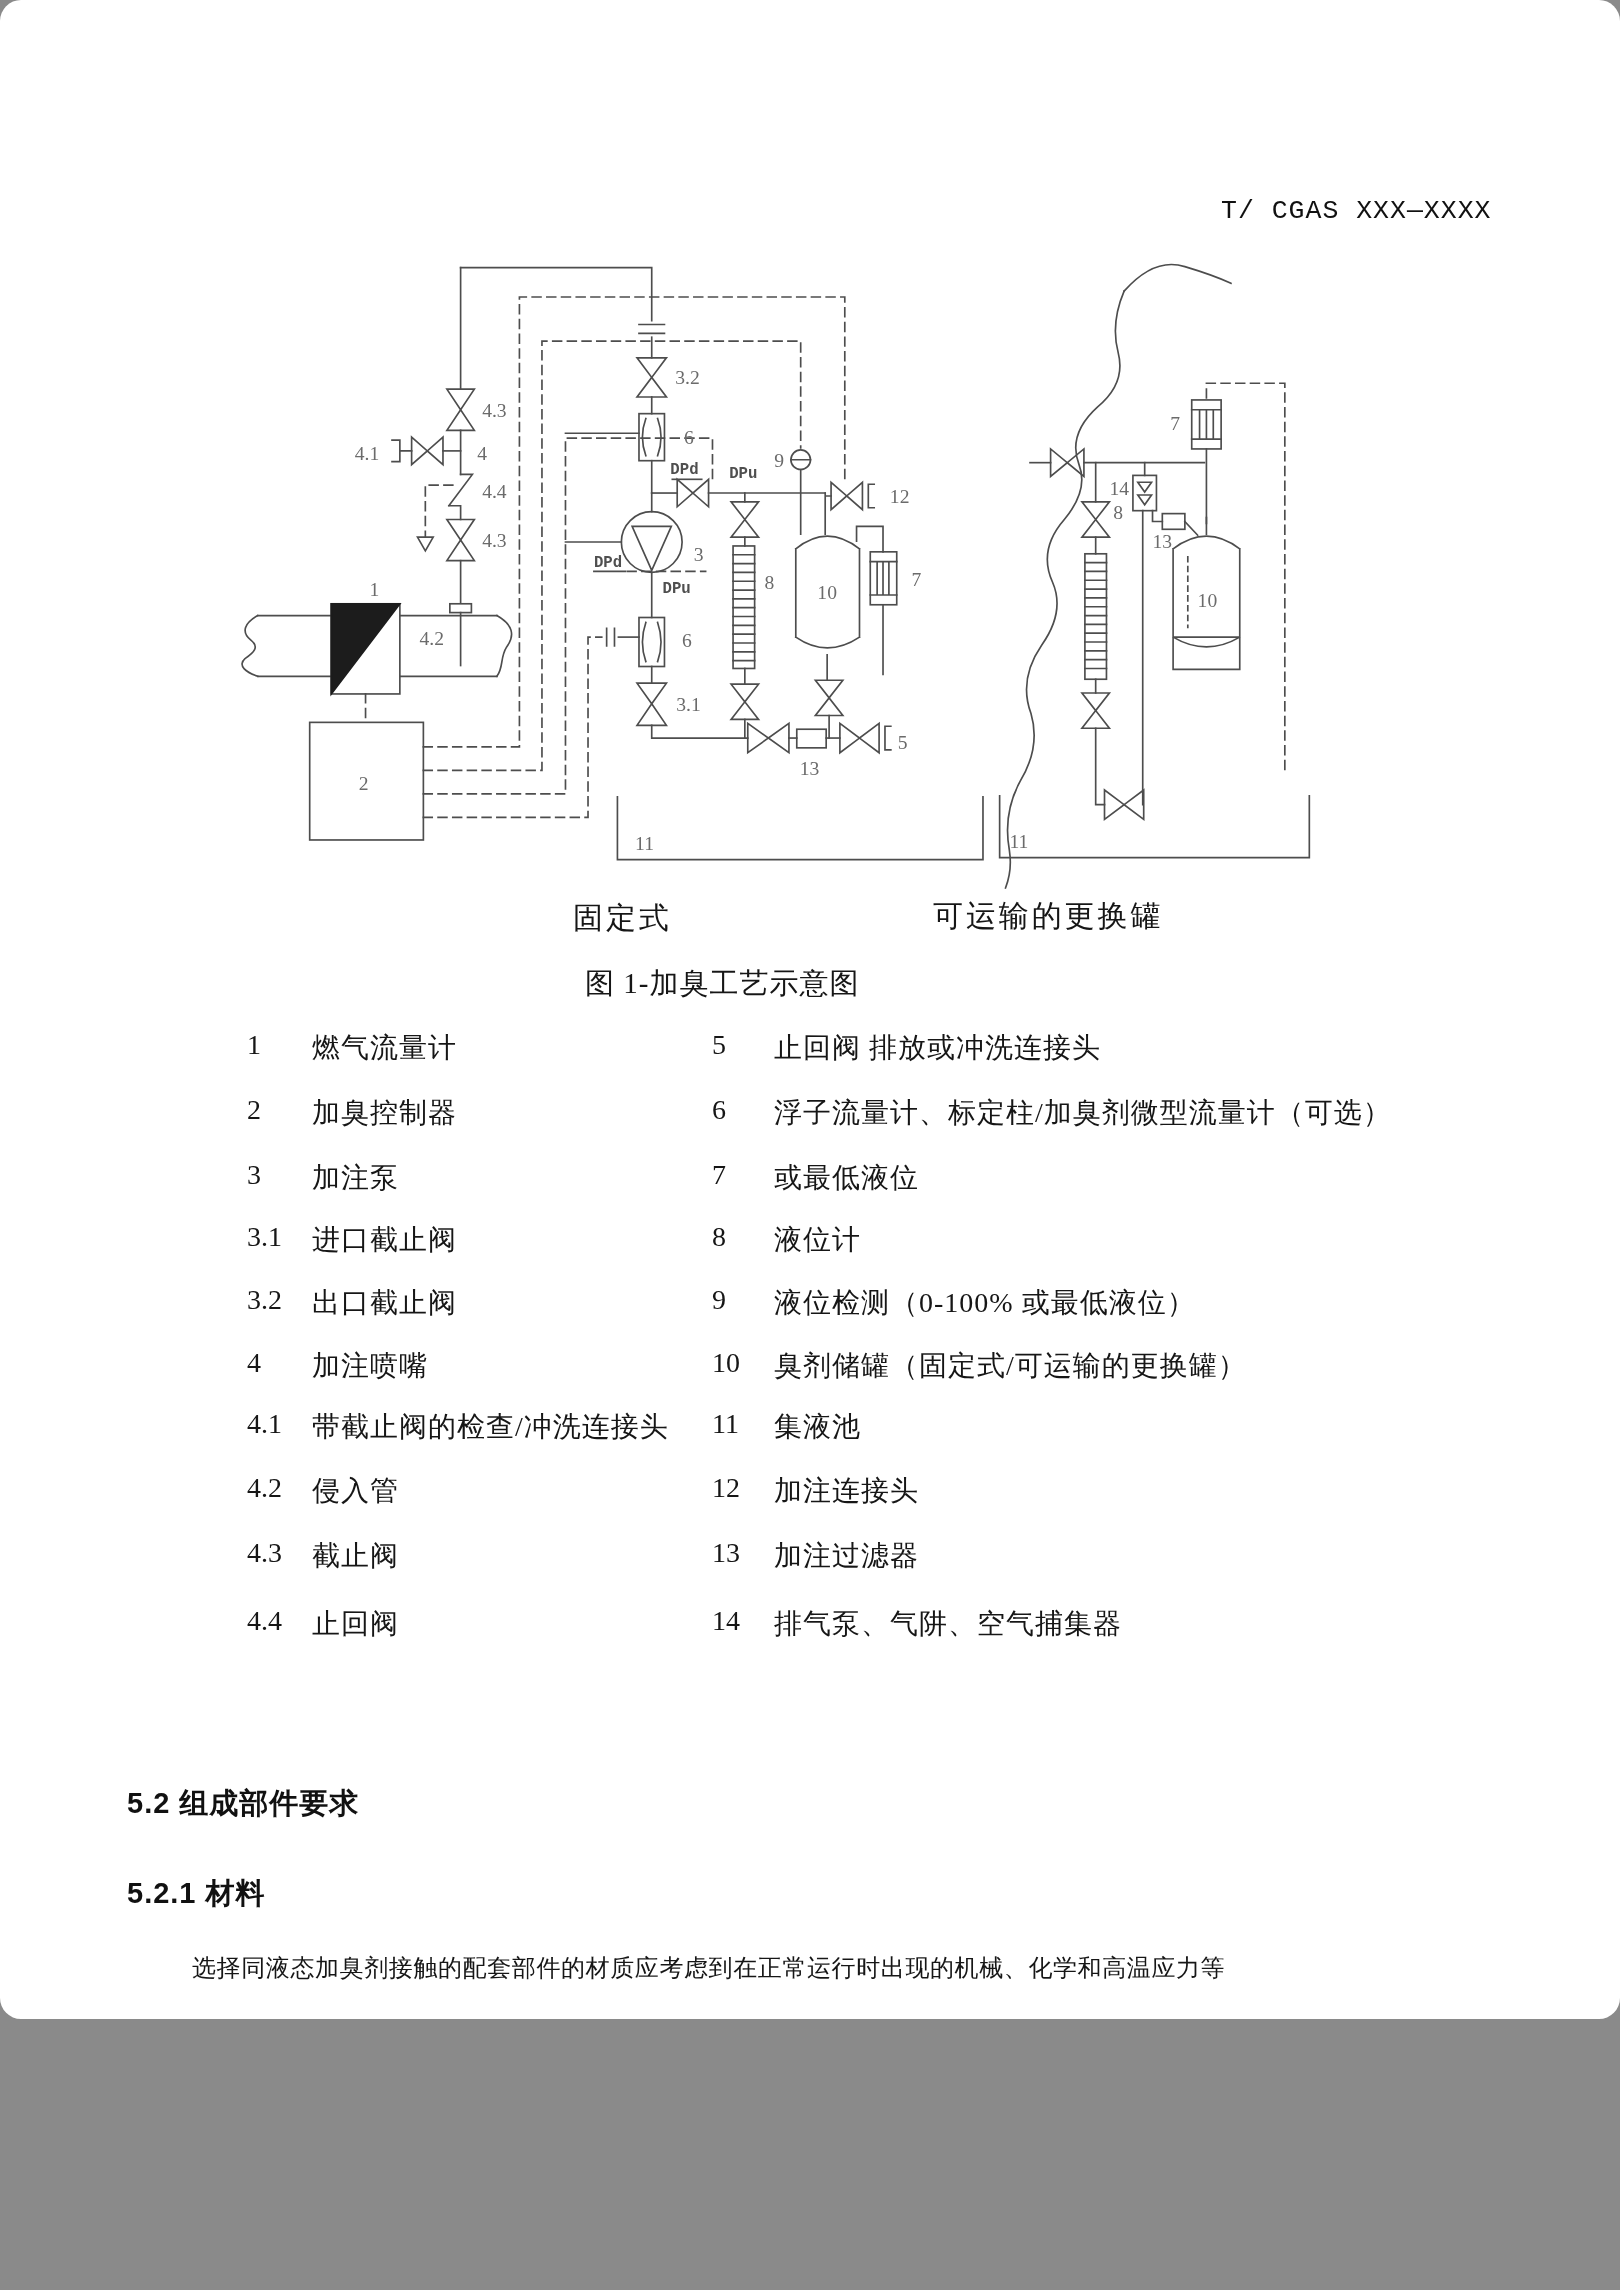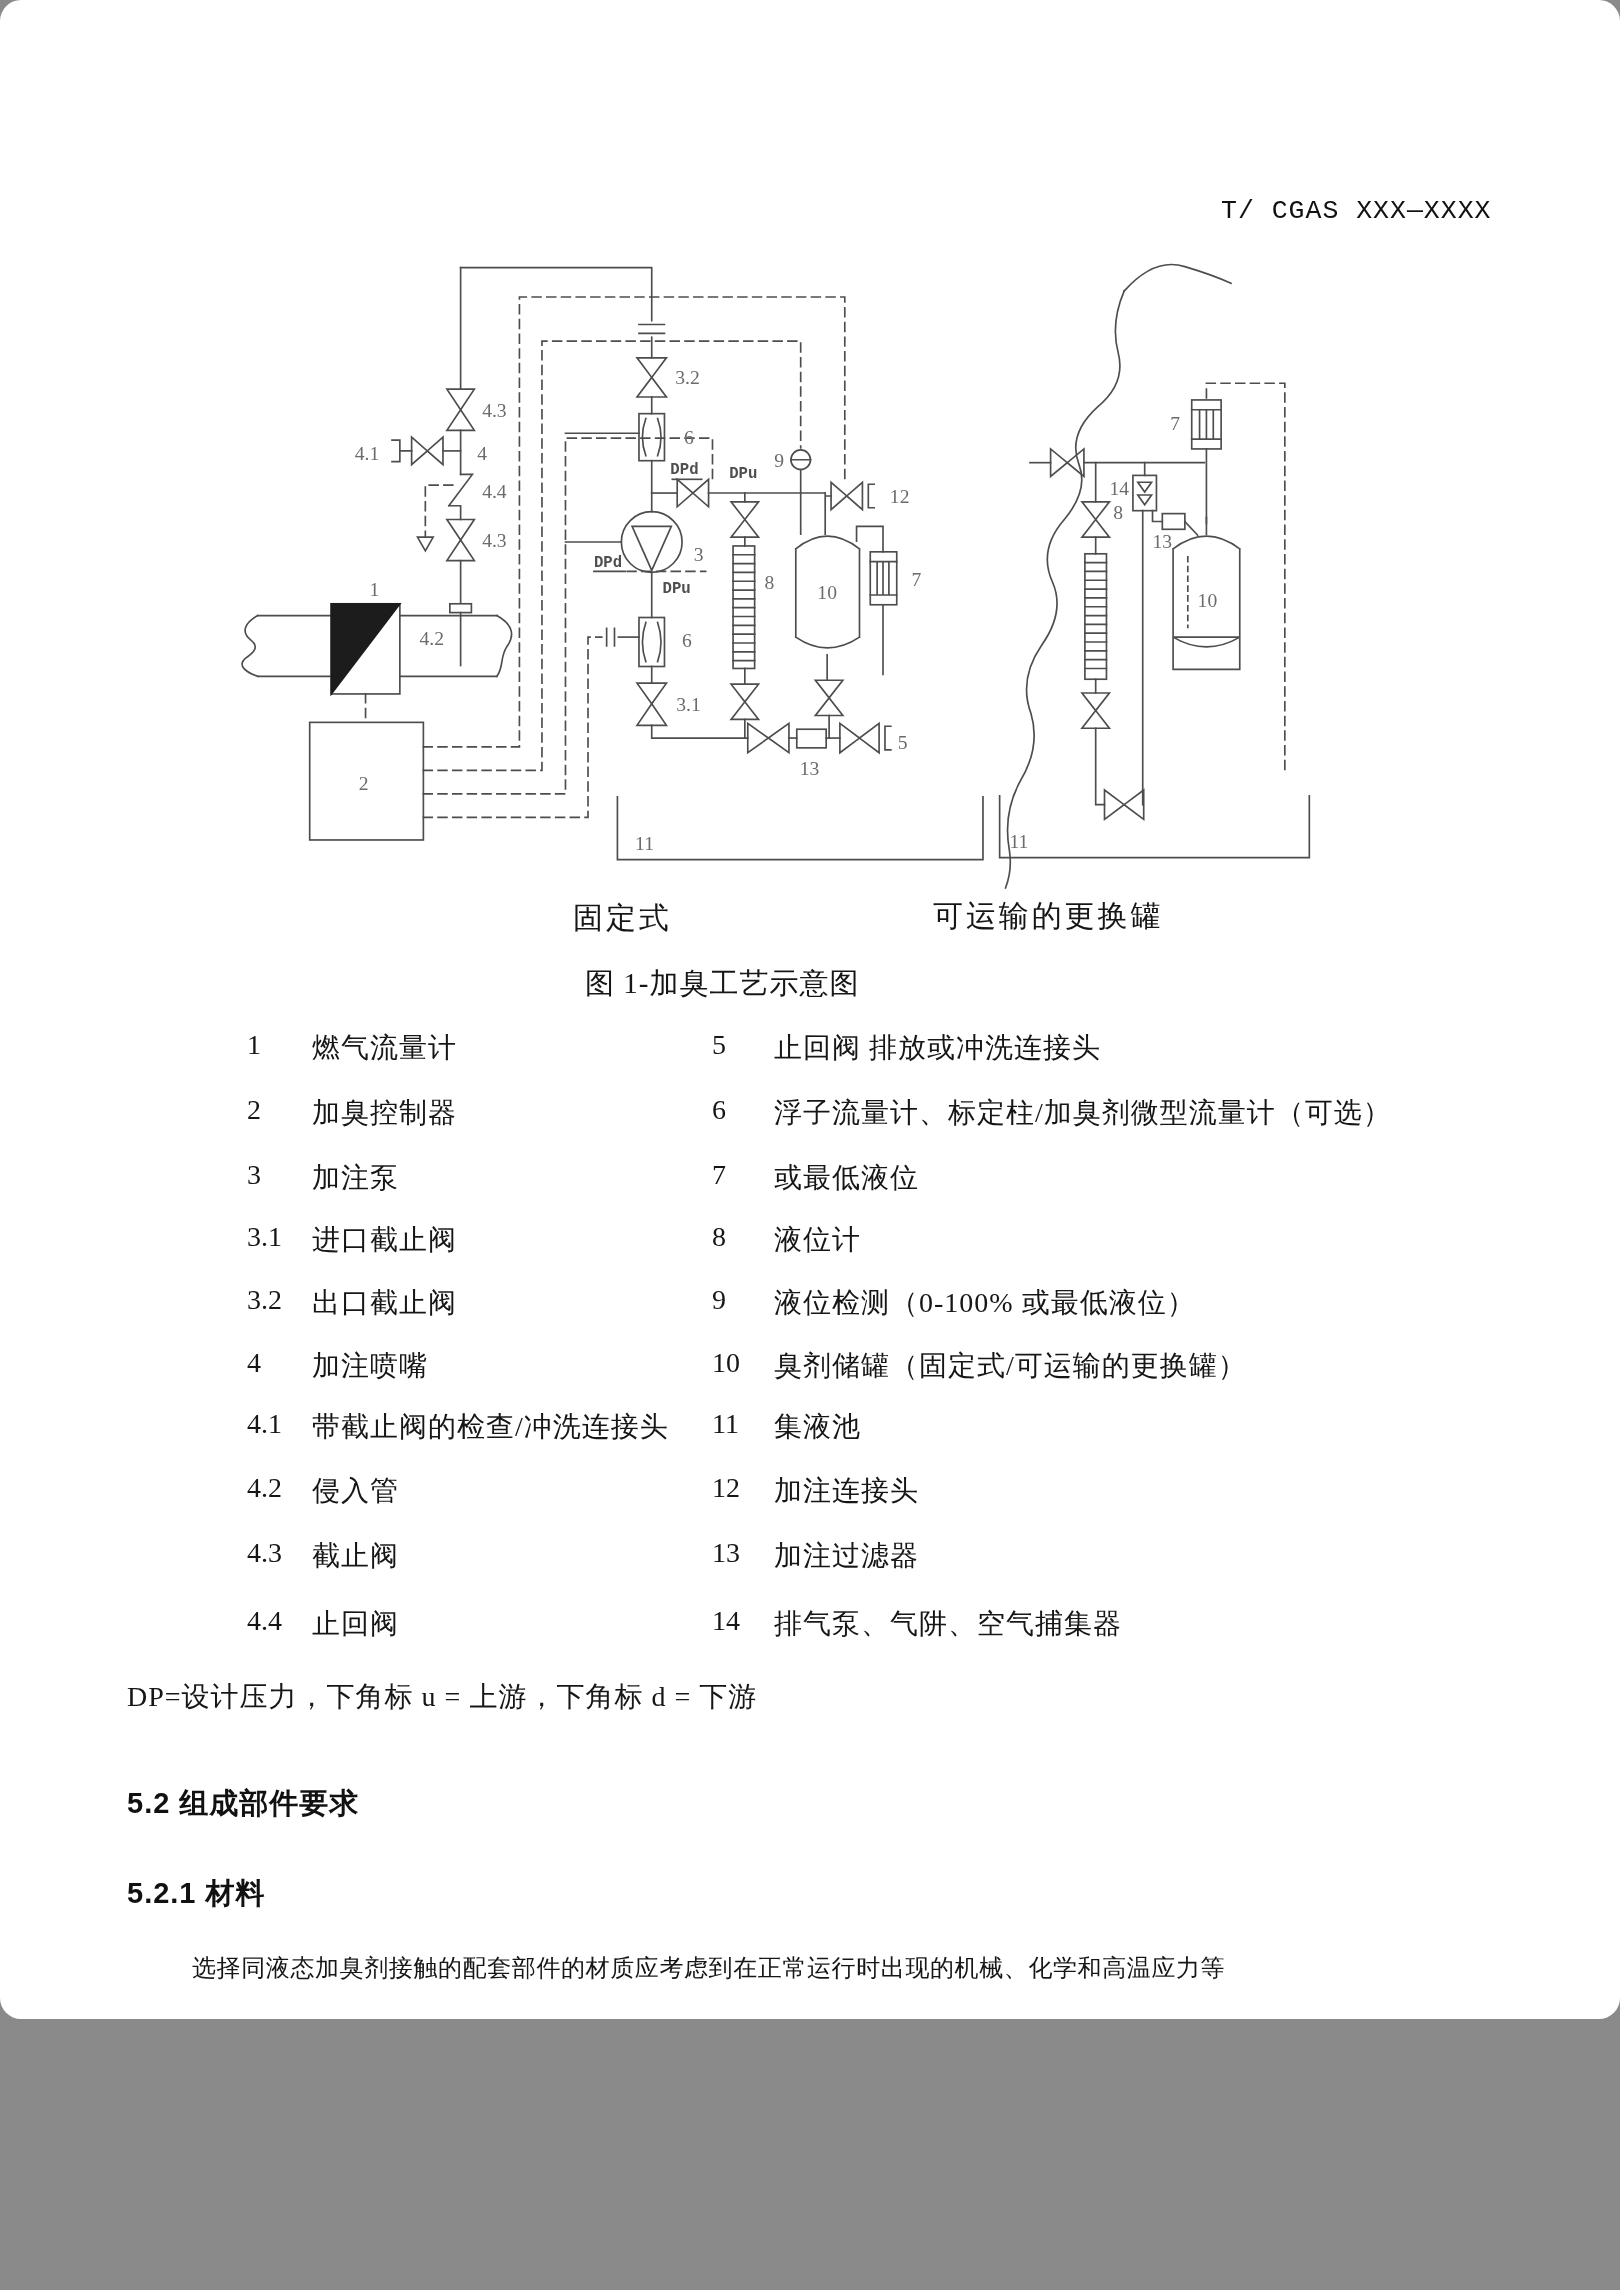--- a/index.html
+++ b/index.html
@@ -282,21 +282,20 @@
       <span class="legend-txt" style="left:774px;">加注过滤器</span>
     </div>
     <div class="abs" style="top:1605px;">
       <span class="legend-num" style="left:247px;">4.4</span>
       <span class="legend-txt" style="left:312px;">止回阀</span>
       <span class="legend-num" style="left:712px;">14</span>
       <span class="legend-txt" style="left:774px;">排气泵、气阱、空气捕集器</span>
     </div>
   </div>
 
-  <div class="abs dp-note" style="left:127px;top:1678px;">DP=设计压力，下角标 u = 上游，下角标 d = 下游</div>
 
   <div class="abs heading" style="left:127px;top:1784px;">5.2 组成部件要求</div>
   <div class="abs heading" style="left:127px;top:1874px;">5.2.1 材料</div>
   <div class="abs para" style="left:192px;top:1952px;">选择同液态加臭剂接触的配套部件的材质应考虑到在正常运行时出现的机械、化学和高温应力等</div>
   <div class="abs heading" style="left:127px;top:2068px;">5.2.2 燃气流量计</div>
 
   <div class="abs page-num" style="left:1423px;top:2105px;">5</div>
 
 </div>
 

